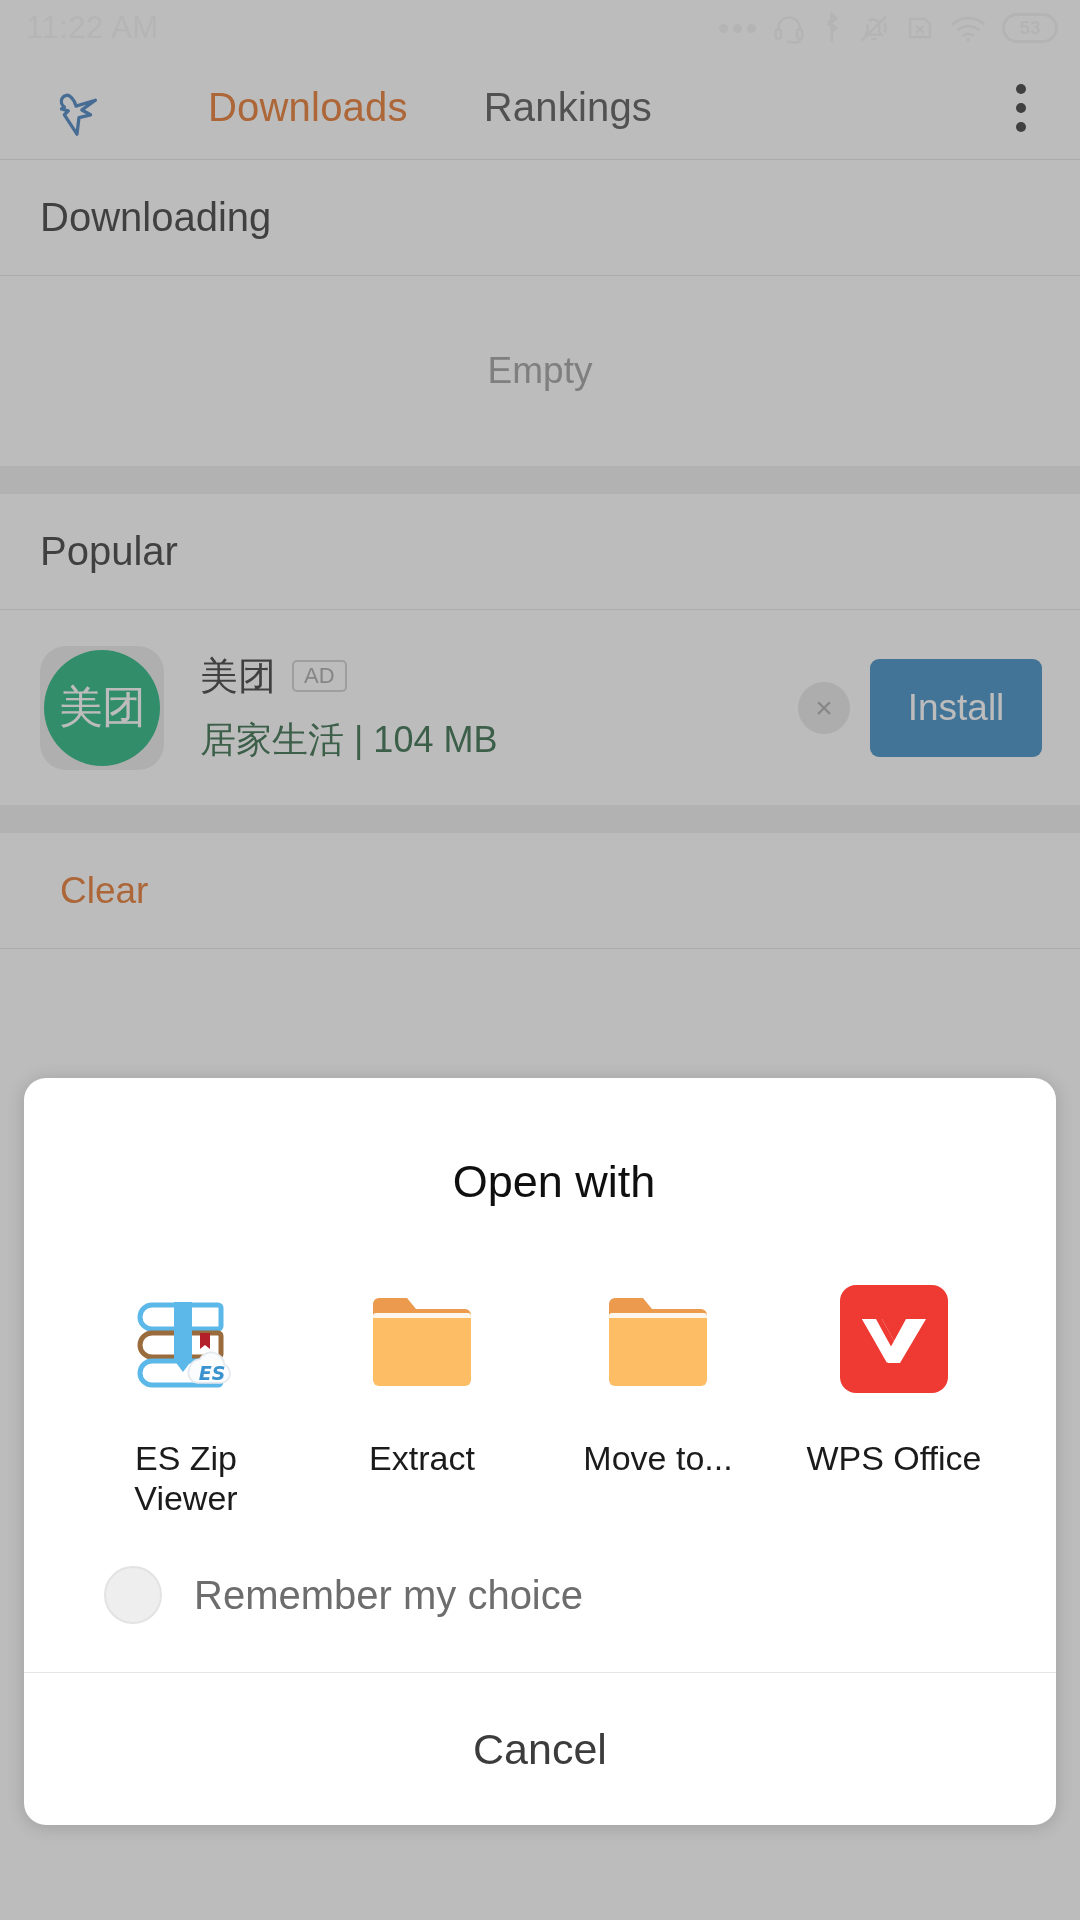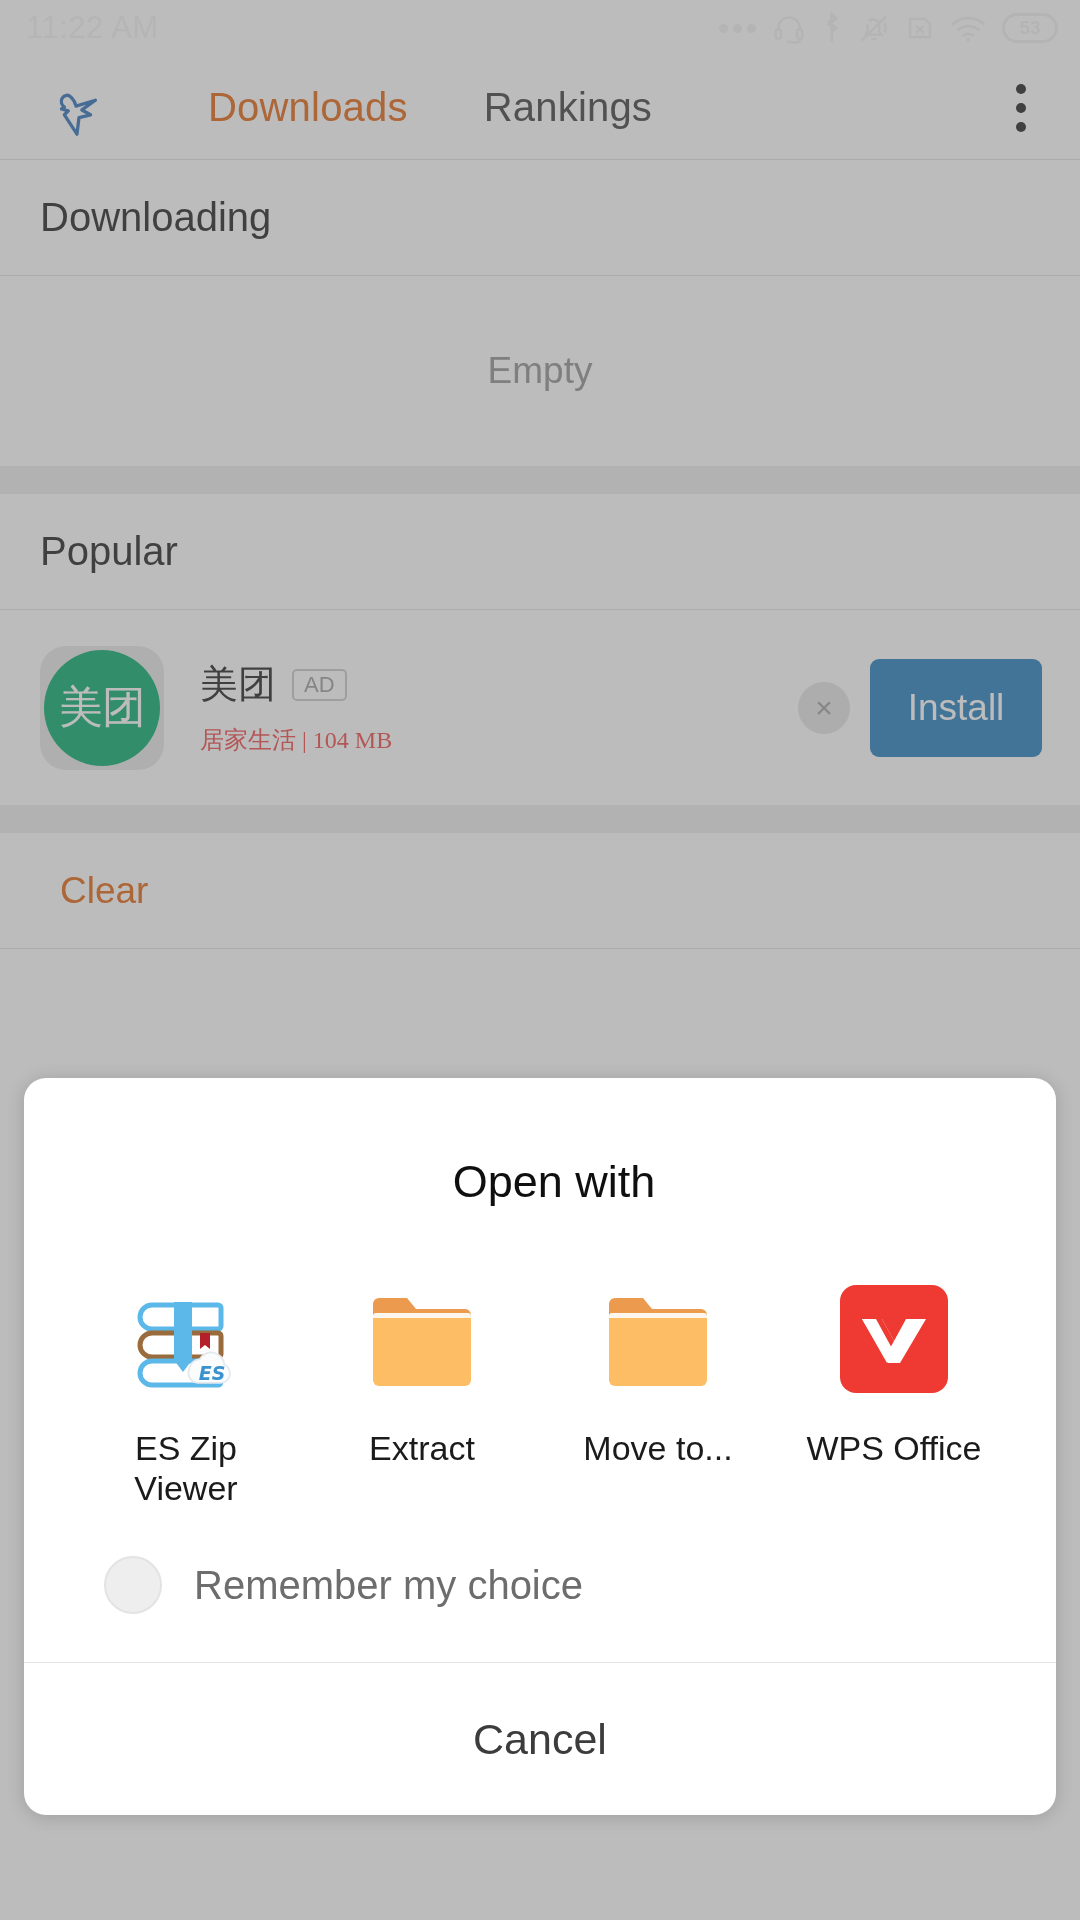--- a/index.html
+++ b/index.html
@@ -133,21 +133,21 @@
     font-family: "DejaVu Sans", sans-serif;
   }
   #ad-text { margin-left: 36px; display: flex; flex-direction: column; justify-content: center; gap: 14px; }
   #ad-name-line { display: flex; align-items: center; gap: 16px; }
   #ad-name { font-size: 38px; color: #1b1b1b; font-family: "DejaVu Sans", sans-serif; }
   #ad-badge {
     font-size: 22px; color: #9a9a9a;
     border: 2px solid #c8c8c8; border-radius: 5px;
     padding: 3px 10px; line-height: 1;
   }
-  #ad-meta { font-size: 24px; color: #ef4444; font-family: Liberation Serif, serif; }
+  #ad-meta { font-size: 36px; color: #14532d; font-family: Liberation Sans, sans-serif; }
   #ad-close {
     position: absolute; right: 230px; top: 50%; transform: translateY(-50%);
     width: 52px; height: 52px; border-radius: 50%;
     background: #e4e4e4;
     display: flex; align-items: center; justify-content: center;
     color: #9b9b9b; font-size: 30px; line-height: 1;
   }
   #install-button {
     position: absolute; right: 38px; top: 50%; transform: translateY(-50%);
     width: 172px; height: 98px;
@@ -185,21 +185,21 @@
     flex: 1 1 0;
     display: flex;
     flex-direction: column;
     align-items: center;
   }
   .app-icon-box {
     width: 118px; height: 118px;
     display: flex; align-items: center; justify-content: center;
   }
   .app-label {
-    margin-top: 30px;
+    margin-top: 40px;
     font-size: 34px;
     color: #1b1b1b;
     text-align: center;
     line-height: 1.18;
     max-width: 210px;
     word-wrap: break-word;
   }
 
   #remember-row {
     display: flex;

